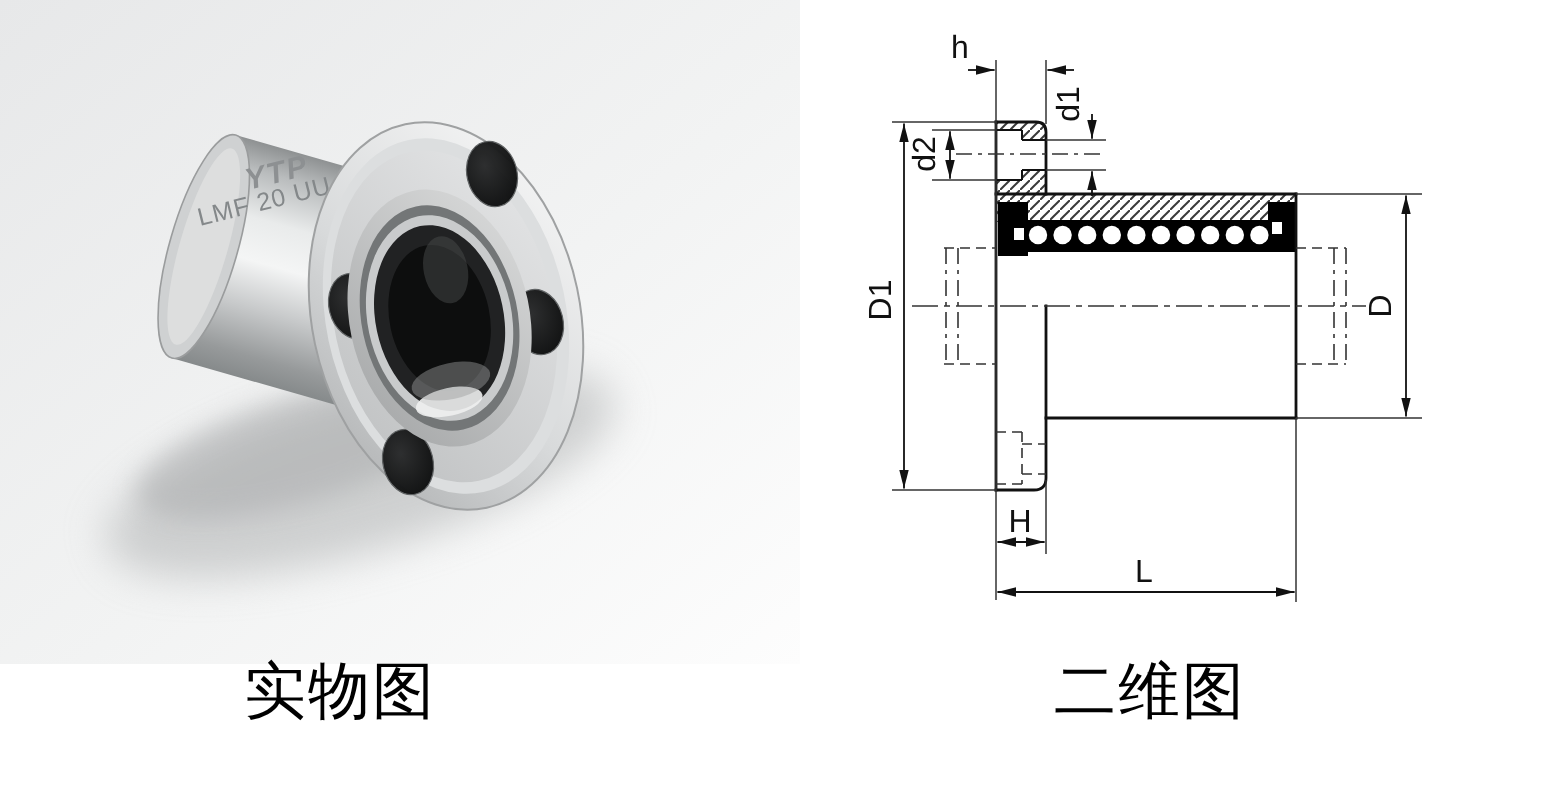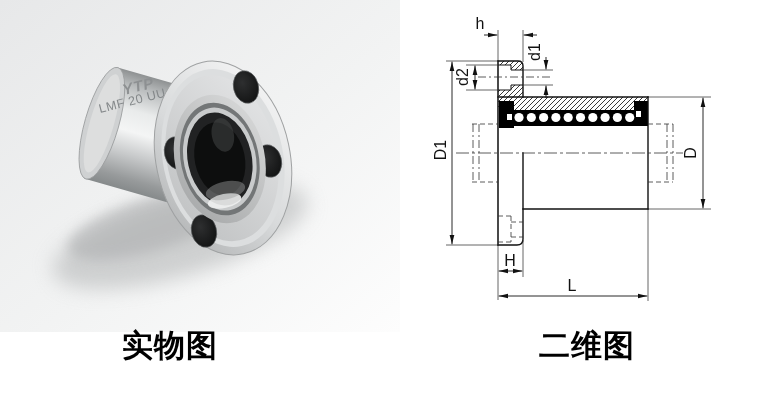--- a/index.html
+++ b/index.html
@@ -5,25 +5,25 @@
   html,body{margin:0;padding:0;}
   body{
     width:777px;height:400px;position:relative;background:#ffffff;
     font-family:"Liberation Sans", sans-serif;overflow:hidden;
   }
   .panel{position:absolute;top:0;}
   #photo-panel{left:0;}
   #drawing-panel{left:400px;}
   .caption{
     position:absolute;top:324px;height:44px;line-height:44px;
-    font-size:31px;font-weight:700;color:#000;text-align:center;
+    font-size:31px;font-weight:400;color:#000;text-align:center;
     letter-spacing:1px;
   }
   #caption-left{left:0;width:340px;}
-  #caption-right{left:412px;width:350px;}
+  #caption-right{left:400px;width:350px;}
   
   .ol{stroke:#111;stroke-width:1.4;fill:none;stroke-linecap:square;}
   .ol2{stroke:#111;stroke-width:1;fill:none;}
   .th{stroke:#333;stroke-width:0.75;fill:none;}
   .dim{stroke:#111;stroke-width:0.9;fill:none;}
   .hid{stroke:#333;stroke-width:0.8;stroke-dasharray:5 3;fill:none;}
   .cl{stroke:#333;stroke-width:0.8;stroke-dasharray:13 3 3 3;fill:none;}
   .cl2{stroke:#333;stroke-width:0.8;stroke-dasharray:8 3 2 3;fill:none;}
   .lbl{font-size:16px;fill:#111;font-family:"Liberation Sans",sans-serif;}
   .engrave1{font-size:15px;font-style:italic;font-weight:700;fill:#8d9092;letter-spacing:1px;}

